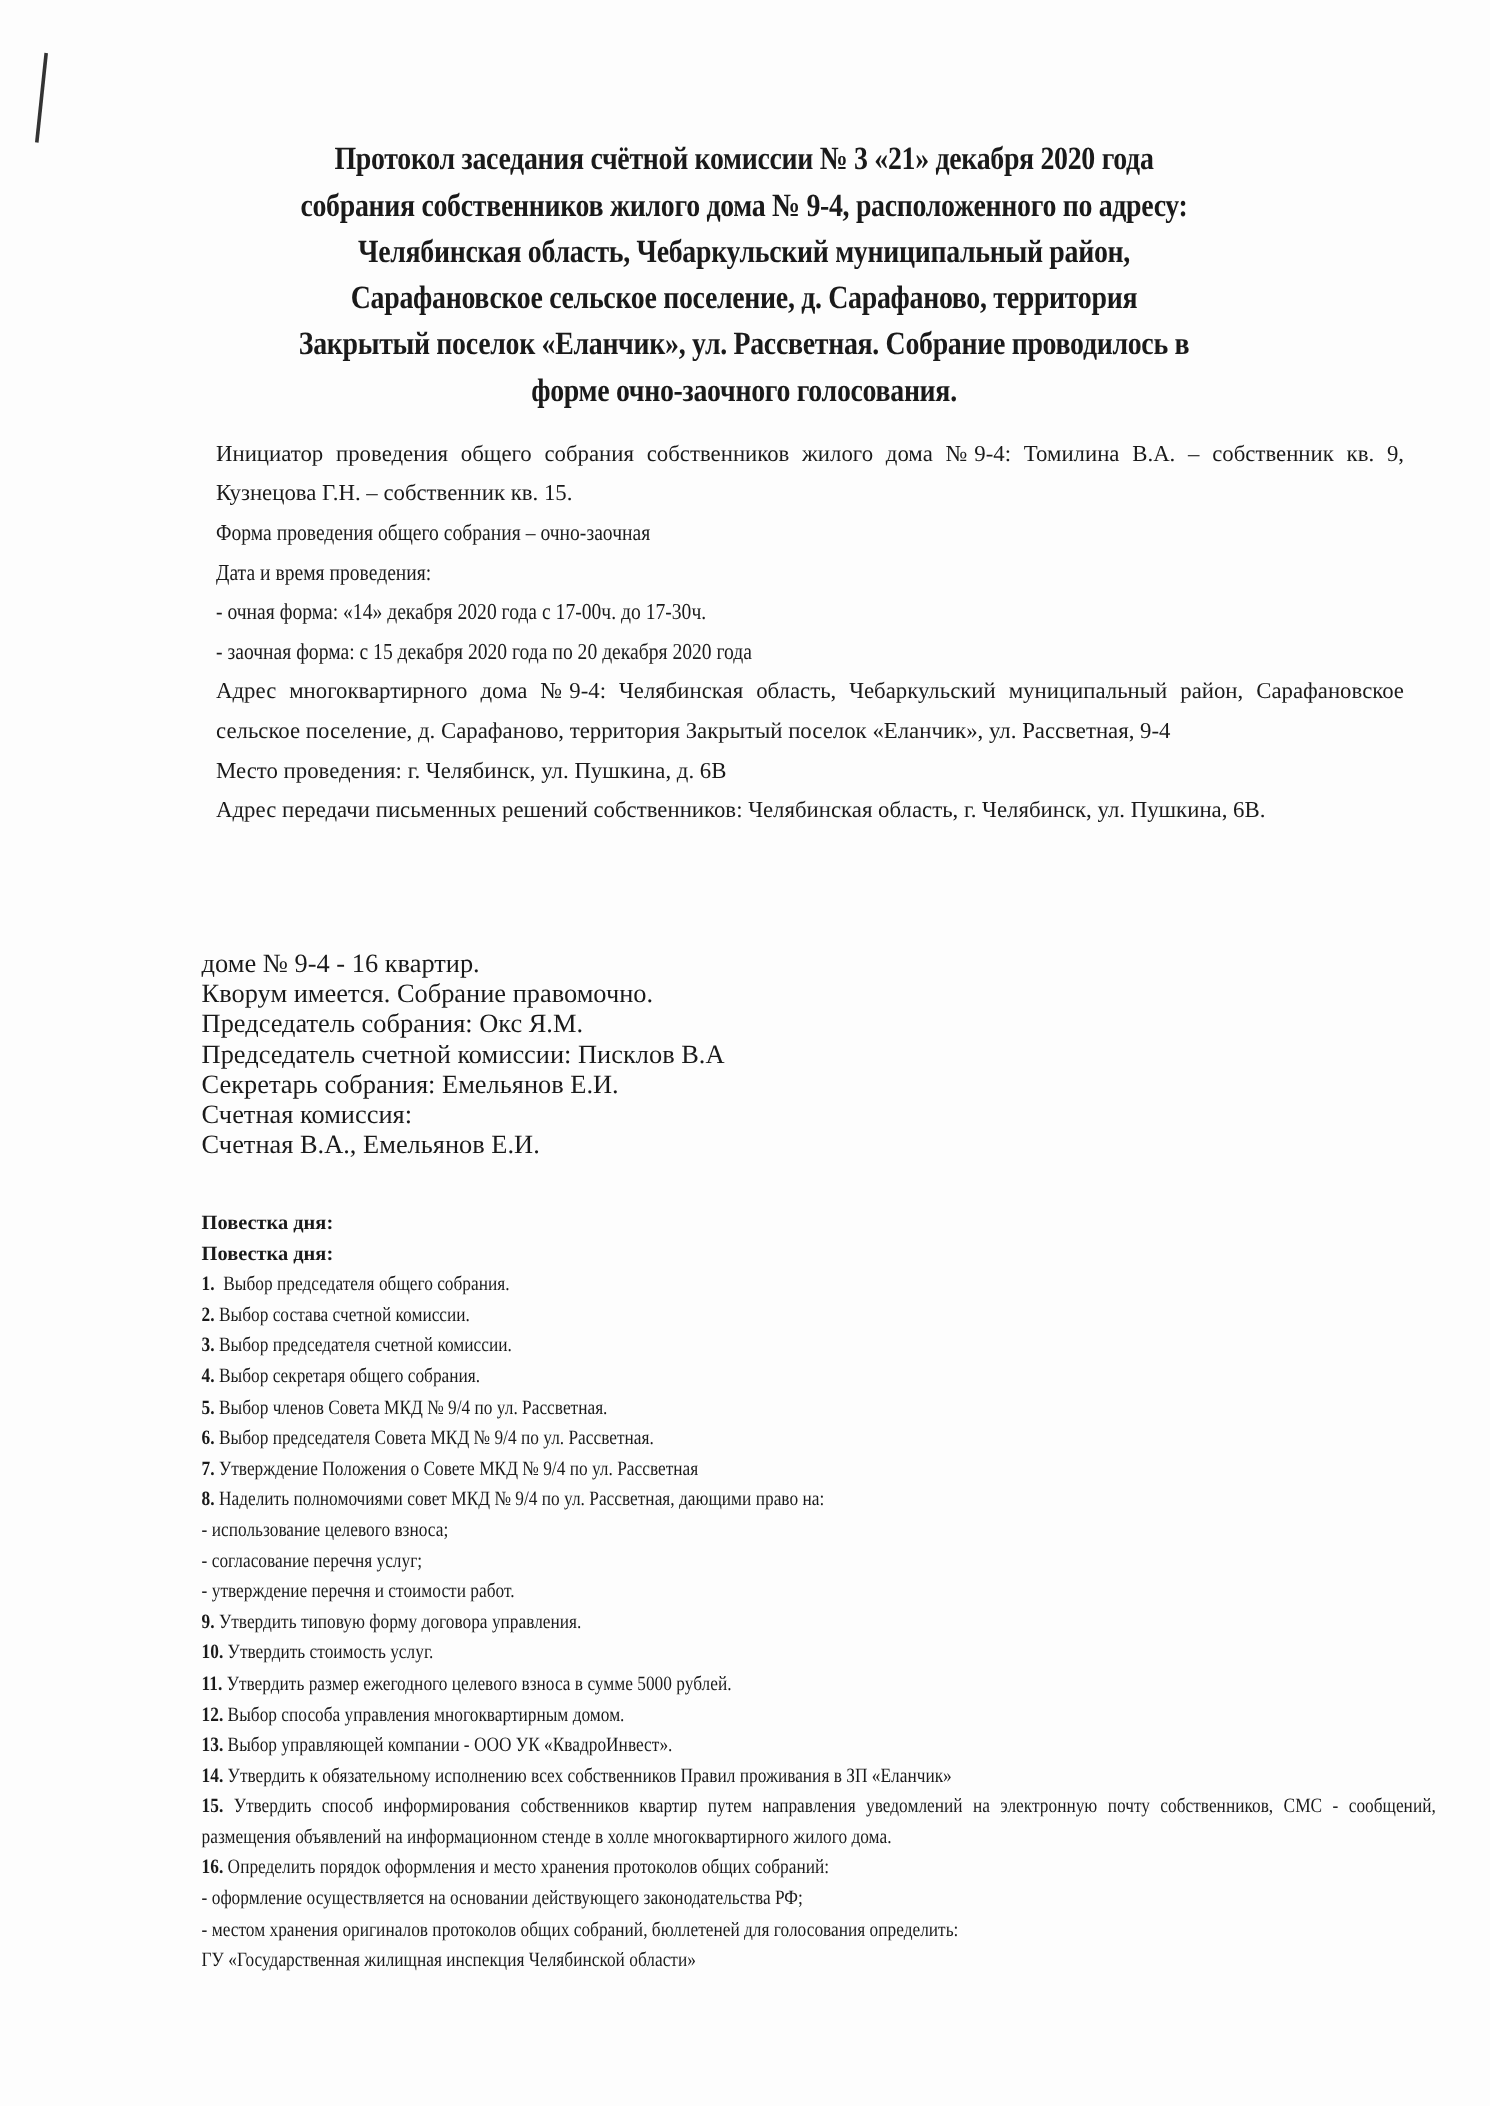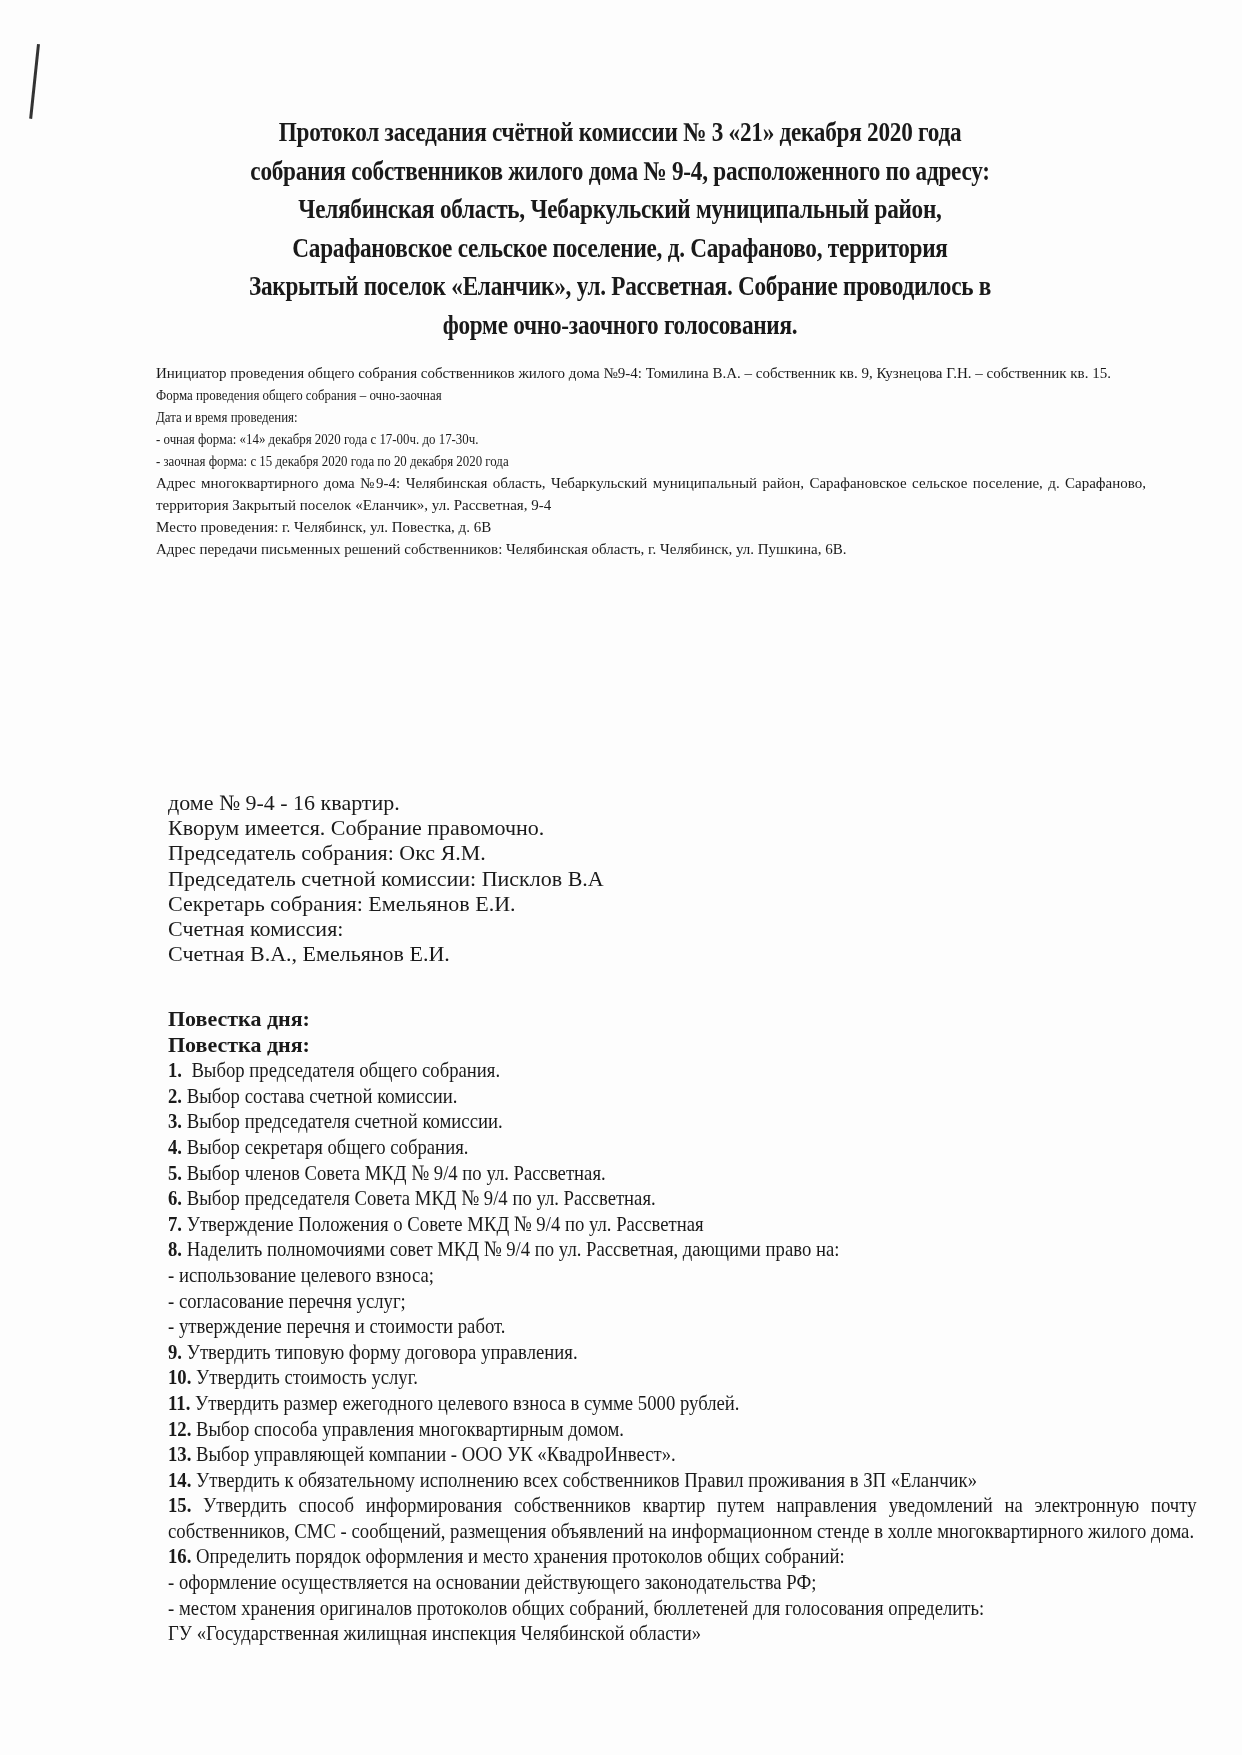--- a/index.html
+++ b/index.html
@@ -11,30 +11,30 @@
   .scan-mark {
     position: absolute; left: 37px; top: 44px; width: 3px; height: 75px;
     background: #333; transform: rotate(6deg); transform-origin: top left;
   }
   .title {
     position: absolute; left: 150px; top: 113px; width: 940px;
     text-align: center; font-weight: bold; font-size: 27px; line-height: 38.5px;
     letter-spacing: -0.3px; transform: scaleX(0.86); transform-origin: center top;
   }
   .block {
-    position: absolute; left: 156px; width: 990px;
-    font-size: 15px; line-height: 22px;
+    position: absolute; left: 180px; width: 990px;
+    font-size: 19px; line-height: 33px;
   }
   .block p { margin: 0; }
   .justify { text-align: justify; text-align-last: left; }
   .cond { transform: scaleX(0.86); transform-origin: left top; width: 1150px; }
   .cond2 { transform: scaleX(0.85); transform-origin: left top; width: 1210px; }
   .sec1 { top: 362px; }
   .sec2 { top: 790px; left: 168px; font-size: 22px; line-height: 25.2px; }
-  .sec3 { top: 1006px; left: 168px; font-size: 22px; line-height: 25.6px; }
+  .sec3 { top: 1006px; left: 168px; font-size: 17px; line-height: 25.6px; }
   .sec3 b { font-weight: bold; }
   .agenda-num { font-weight: bold; }
 </style>
 </head>
 <body>
 
 <div class="scan-mark"></div>
 
 <div class="title">
   <div>Протокол заседания счётной комиссии № 3 «21» декабря 2020 года</div>
@@ -47,21 +47,21 @@
 
 <div class="block sec1">
   <p class="justify">Инициатор проведения общего собрания собственников жилого дома №9-4: Томилина В.А. – собственник кв. 9, Кузнецова Г.Н. – собственник кв. 15.</p>
   <div class="cond">
     <p>Форма проведения общего собрания – очно-заочная</p>
     <p>Дата и время проведения:</p>
     <p>- очная форма:  «14» декабря 2020 года с 17-00ч. до 17-30ч.</p>
     <p>- заочная форма: с 15 декабря 2020 года по 20 декабря 2020 года</p>
   </div>
   <p class="justify">Адрес многоквартирного дома №9-4: Челябинская область, Чебаркульский муниципальный район, Сарафановское сельское поселение, д. Сарафаново, территория Закрытый поселок «Еланчик», ул. Рассветная, 9-4</p>
-  <p>Место проведения: г. Челябинск, ул. Повестка, д. 6В</p>
+  <p>Место проведения: г. Челябинск, ул. Пушкина, д. 6В</p>
   <p class="justify">Адрес передачи письменных решений собственников: Челябинская область, г. Челябинск, ул. Пушкина, 6В.</p>
 </div>
 
 <div class="block sec2">
   <p>доме № 9-4 - 16 квартир.</p>
   <p>Кворум имеется. Собрание правомочно.</p>
   <p>Председатель собрания: Окс Я.М.</p>
   <p>Председатель счетной комиссии: Писклов В.А</p>
   <p>Секретарь собрания: Емельянов Е.И.</p>
   <p>Счетная комиссия:</p>

